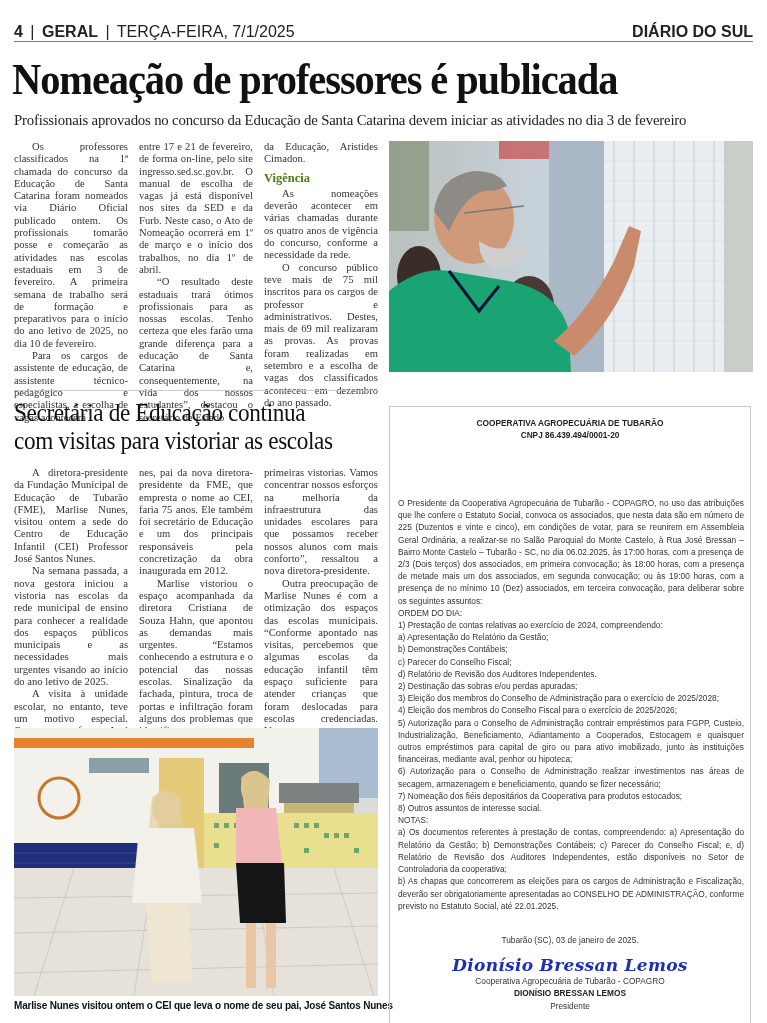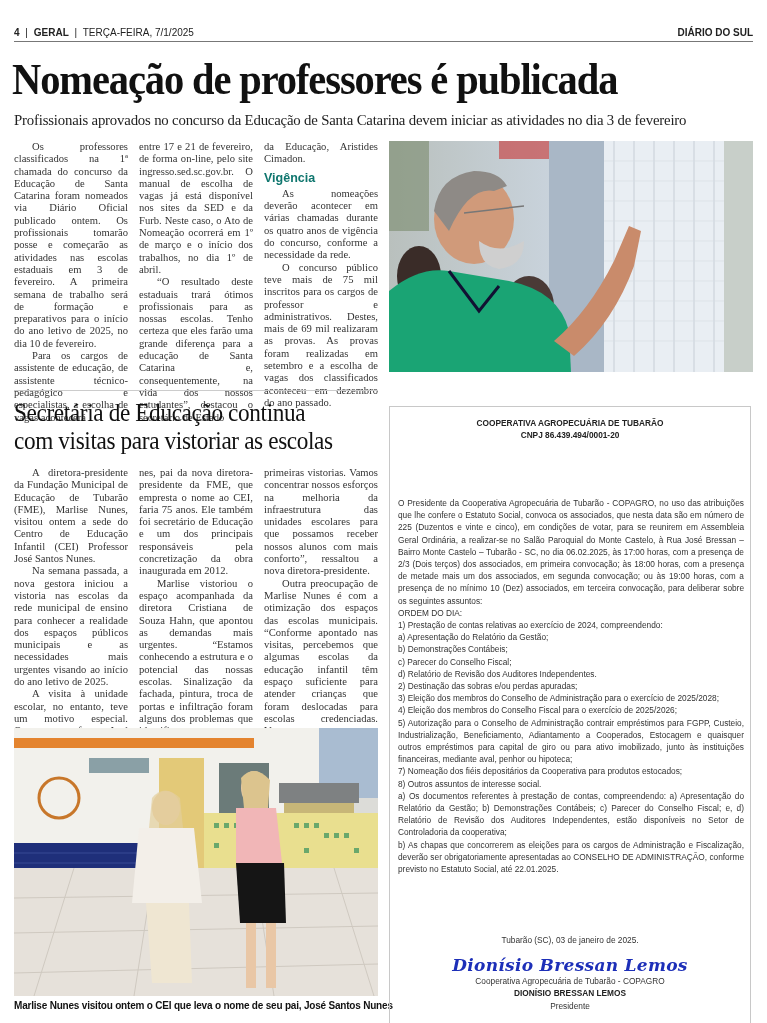--- a/index.html
+++ b/index.html
@@ -1,26 +1,26 @@
 <!DOCTYPE html>
 <html><head>
 <meta charset="utf-8">
 <style>
   html,body{margin:0;padding:0;background:#fff;}
   body{width:767px;height:1023px;position:relative;overflow:hidden;color:#222;font-family:"DejaVu Serif",serif;}
   .abs{position:absolute;}
-  .folio{left:14px;top:24px;width:739px;height:16px;font-family:"Liberation Sans",sans-serif;font-size:10px;color:#222;display:flex;justify-content:space-between;align-items:center;}
+  .folio{left:14px;top:24px;width:739px;height:16px;font-family:"Liberation Sans",sans-serif;font-size:16px;color:#222;display:flex;justify-content:space-between;align-items:center;}
   .folio b{font-weight:700;}
   .folio .sep{margin:0 3px;}
   .rule-top{left:14px;top:41px;width:739px;height:1px;background:#777;}
   .headline1{left:12px;top:54px;font-family:"Liberation Serif",serif;font-weight:700;font-size:44px;letter-spacing:-1.2px;line-height:52px;color:#111;white-space:nowrap;transform:scaleX(0.92);transform-origin:left top;}
   .subhead1{left:14px;top:111px;font-family:"Liberation Serif",serif;font-size:15.5px;color:#222;white-space:nowrap;letter-spacing:-0.2px;transform:scaleX(0.955);transform-origin:left top;}
   .col{font-family:"Liberation Serif",serif;font-size:10.6px;line-height:12.3px;color:#333;text-align:justify;hyphens:manual;}
   .col p{margin:0;text-indent:18px;}
-  .col h4{margin:6px 0 4px 0;font-family:Liberation Sans, sans-serif;font-size:12.5px;font-weight:700;color:#0f766e;}
+  .col h4{margin:6px 0 4px 0;font-family:Liberation Serif, serif;font-size:12.5px;font-weight:700;color:#4d7c0f;}
   .photo1{left:389px;top:141px;width:364px;height:231px;overflow:hidden;background:#cfd6dc;}
   .divider1{left:14px;top:390px;width:364px;height:1px;background:#ccc;}
   .headline2{left:14px;top:399px;font-family:"Liberation Serif",serif;font-size:25px;line-height:28px;color:#111;letter-spacing:-0.4px;white-space:nowrap;transform:scaleX(0.93);transform-origin:left top;}
   .photo2{left:14px;top:728px;width:364px;height:268px;overflow:hidden;background:#eee;}
   .caption2{left:14px;top:1000px;font-family:"Liberation Sans",sans-serif;font-weight:700;font-size:10px;color:#111;white-space:nowrap;letter-spacing:-0.2px;}
   .ad{left:389px;top:406px;width:362px;height:626px;border:1px solid #c8c8c8;box-sizing:border-box;font-family:"Liberation Sans",sans-serif;font-size:8.3px;line-height:12.2px;color:#333;}
   .ad .center{text-align:center;font-weight:700;color:#222;}
   .ad .body{position:absolute;left:8px;top:90px;width:346px;}
   .ad .body div{white-space:nowrap;}
   .ad .justify{text-align:justify;white-space:normal !important;}
@@ -207,22 +207,24 @@
     <div>ORDEM DO DIA:</div>
     <div>1) Prestação de contas relativas ao exercício de 2024, compreendendo:</div>
     <div>a) Apresentação do Relatório da Gestão;</div>
     <div>b) Demonstrações Contábeis;</div>
     <div>c) Parecer do Conselho Fiscal;</div>
     <div>d) Relatório de Revisão dos Auditores Independentes.</div>
     <div>2) Destinação das sobras e/ou perdas apuradas;</div>
     <div>3) Eleição dos membros do Conselho de Administração para o exercício de 2025/2028;</div>
     <div>4) Eleição dos membros do Conselho Fiscal para o exercício de 2025/2026;</div>
     <div class="justify">5) Autorização para o Conselho de Administração contrair empréstimos para FGPP, Custeio, Industrialização, Beneficiamento, Adiantamento a Cooperados, Estocagem e quaisquer outros empréstimos para capital de giro ou para ativo imobilizado, junto às instituições financeiras, mediante aval, penhor ou hipoteca;</div>
+    <div class="justify">6) Autorização para o Conselho de Administração realizar investimentos nas áreas de secagem, armazenagem e beneficiamento, quando se fizer necessário;</div>
     <div>7) Nomeação dos fiéis depositários da Cooperativa para produtos estocados;</div>
     <div>8) Outros assuntos de interesse social.</div>
+    <div>NOTAS:</div>
     <div class="justify">a) Os documentos referentes à prestação de contas, compreendendo: a) Apresentação do Relatório da Gestão; b) Demonstrações Contábeis; c) Parecer do Conselho Fiscal; e, d) Relatório de Revisão dos Auditores Independentes, estão disponíveis no Setor de Controladoria da cooperativa;</div>
     <div class="justify">b) As chapas que concorrerem as eleições para os cargos de Administração e Fiscalização, deverão ser obrigatoriamente apresentadas ao CONSELHO DE ADMINISTRAÇÃO, conforme previsto no Estatuto Social, até 22.01.2025.</div>
   </div>
 
   <div style="position:absolute;left:0;right:0;top:527px;text-align:center;">
     <div>Tubarão (SC), 03 de janeiro de 2025.</div>
     <div class="sig" style="margin-top:9px;line-height:20px;">Dionísio Bressan Lemos</div>
     <div>Cooperativa Agropecuária de Tubarão - COPAGRO</div>
     <div style="font-weight:700;color:#222;">DIONÍSIO BRESSAN LEMOS</div>
     <div>Presidente</div>

